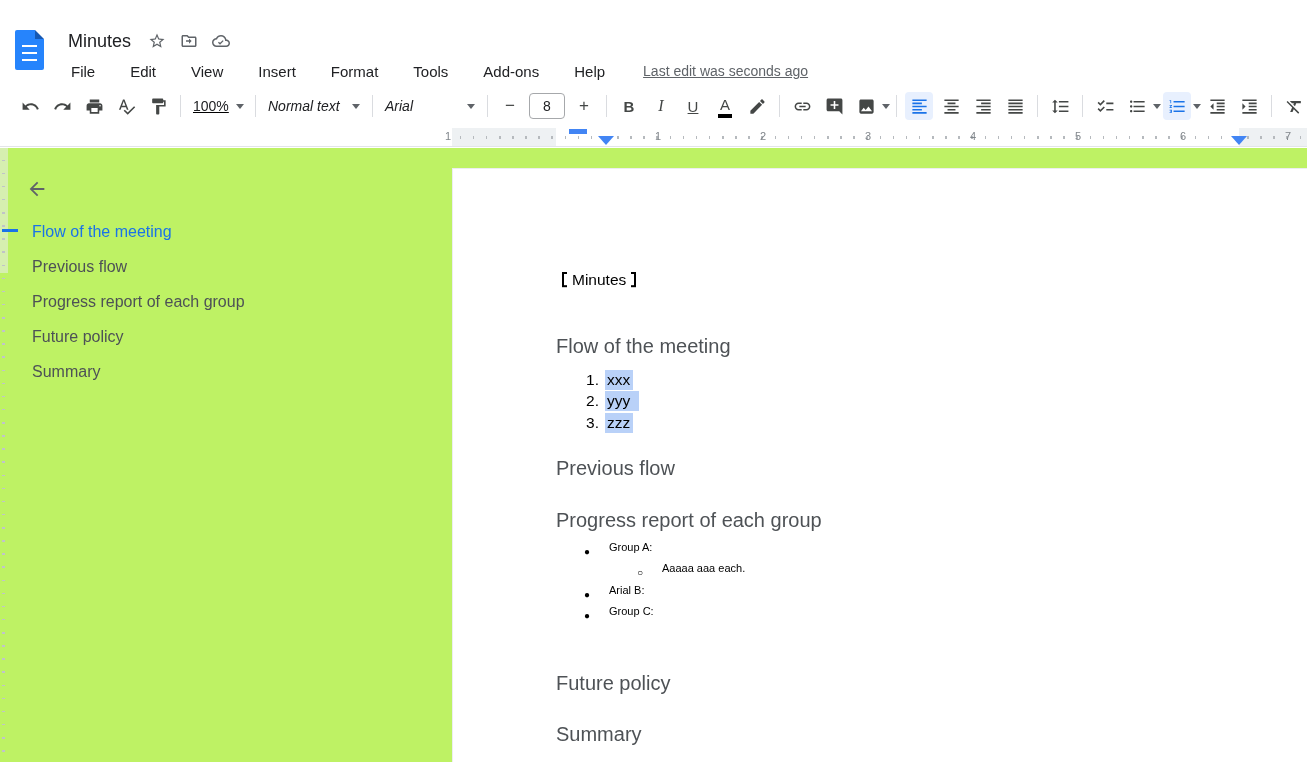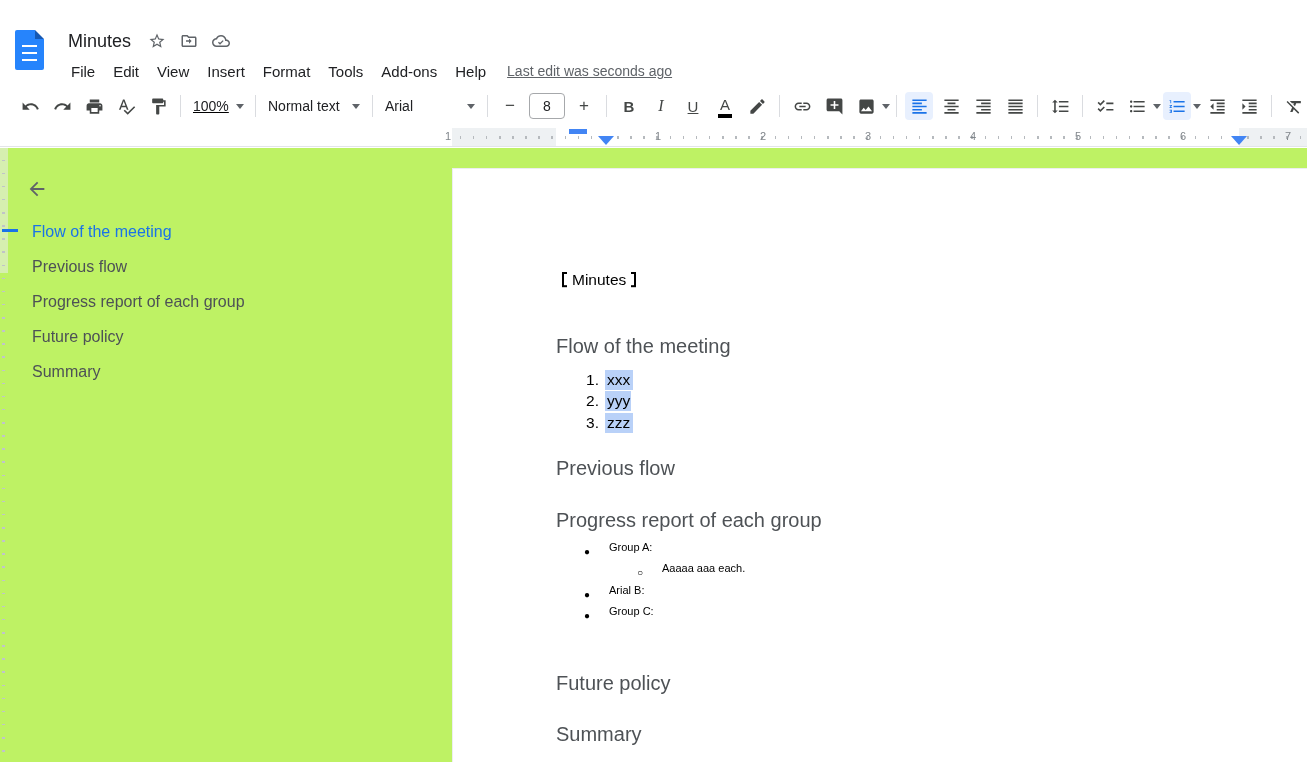--- a/index.html
+++ b/index.html
@@ -12,40 +12,40 @@
   .docs-logo { position:absolute; left:15px; top:10px; width:29px; height:40px;
     background:#2684fc; border-radius:2px; }
   .docs-logo::before { content:""; position:absolute; top:0; right:0; width:0; height:0;
     border-width:0 9px 9px 0; border-style:solid; border-color:#fff #fff #1659b3 #1659b3; }
   .docs-logo .lines { position:absolute; left:7px; right:7px; top:15px; height:17px;
     background:repeating-linear-gradient(to bottom,#fff 0 2.5px,transparent 2.5px 7px); }
   .title-row { position:absolute; left:68px; top:8px; height:26px; display:flex; align-items:center; }
   .doc-title { font-size:18px; color:#202124; margin-right:16px; }
   .title-icon { width:20px; height:20px; margin-right:12px; color:#5f6368; display:flex; align-items:center; justify-content:center; border-radius:50%; }
   .title-icon svg { width:18px; height:18px; fill:currentColor; }
-  .menu-row { position:absolute; left:62px; top:39px; height:24px; display:flex; align-items:center; }
+  .menu-row { position:absolute; left:62px; top:39px; height:24px; display:flex; align-items:center;gap:17px; }
   .menu-item { font-size:15px; color:#202124; padding:2px 9px; border-radius:4px; cursor:default; }
   .last-edit { font-size:14px; color:#5f6368; text-decoration:underline; margin-left:12px; }
 
   
   .toolbar { position:absolute; left:0; top:64px; width:100%; height:44px; background:#fff;
     display:flex; align-items:center; padding-left:14px; }
   .tb-btn { width:28px; height:28px; margin:0 2px; border-radius:4px; display:flex;
     align-items:center; justify-content:center; color:#444746; flex:0 0 auto; }
   .tb-btn svg { width:19px; height:19px; fill:currentColor; }
   .tb-btn.active { background:#e8f0fe; color:#1a73e8; }
   .tb-sep { width:1px; height:22px; background:#dadce0; margin:0 6px; flex:0 0 auto; }
   .tb-text { font-size:14px; color:#202124; }
   .caret { width:0; height:0; border-left:4px solid transparent; border-right:4px solid transparent;
     border-top:5px solid #5f6368; margin-left:7px; flex:0 0 auto; }
   .tb-select { height:28px; display:flex; align-items:center; padding:0 6px; border-radius:4px; flex:0 0 auto; }
   .zoom-select { width:62px;text-decoration:underline; }
   .styles-select { width:104px; }
   .font-select { width:102px; }
-  .styles-select .tb-text, .font-select .tb-text { flex:1; }
+  .styles-select .tb-text, .font-select .tb-text { flex:1;font-style:italic; }
   .size-box { width:36px; height:26px; border:1px solid #a6a8ab; border-radius:4px; display:flex;
     align-items:center; justify-content:center; font-size:14px; color:#202124; margin:0 3px; flex:0 0 auto; }
   .glyph-b { font-weight:700; font-size:15px; }
   .glyph-i { font-style:italic; font-family:"Liberation Serif","DejaVu Serif",serif; font-size:16px; }
   .glyph-u { font-size:15px; text-decoration:underline; }
   .glyph-a { font-size:15px; font-weight:500; position:relative; top:-2px; }
   .glyph-a::after { content:""; position:absolute; left:-2px; right:-2px; bottom:-5px; height:3.5px; background:#000; }
   .glyph-pm { font-size:17px; color:#444746; }
 
   
@@ -87,21 +87,21 @@
   .lbr::before { content:""; position:absolute; top:0; width:2px; height:15px; background:#000; }
   .lbr::after { content:""; position:absolute; top:0; width:5px; height:1.8px; background:#000;
     box-shadow:0 13.2px 0 #000; }
   .lbr.open { margin-right:3px; } .lbr.open::before { left:0; } .lbr.open::after { left:0; }
   .lbr.close { margin-left:3px; } .lbr.close::before { right:0; } .lbr.close::after { right:0; }
   .list-block { position:absolute; left:0; width:100%; }
   .list-row { position:relative; height:21.4px; }
   .num-marker { position:absolute; left:126px; width:20px; text-align:right; font-size:15.5px; color:#000; }
   .num-text { position:absolute; left:154px; font-size:15.5px; color:#000; }
   .sel { background:#b9d1f8; padding:1px 3px 2px 2px; margin-left:-2px; }
-  .sel.ext { padding-right:1px; }
+  .sel.ext { padding-right:9px; }
   .bul-marker { position:absolute; font-size:10px; color:#000; top:5px; }
   .bul-marker.l1 { left:131px; } .bul-marker.l2 { left:184px; }
   .bul-text { position:absolute; font-size:11px; color:#000; }
   .bul-text.l1 { left:156px; } .bul-text.l2 { left:209px; }
 </style>
 </head>
 <body>
 
 <div id="app">
 

